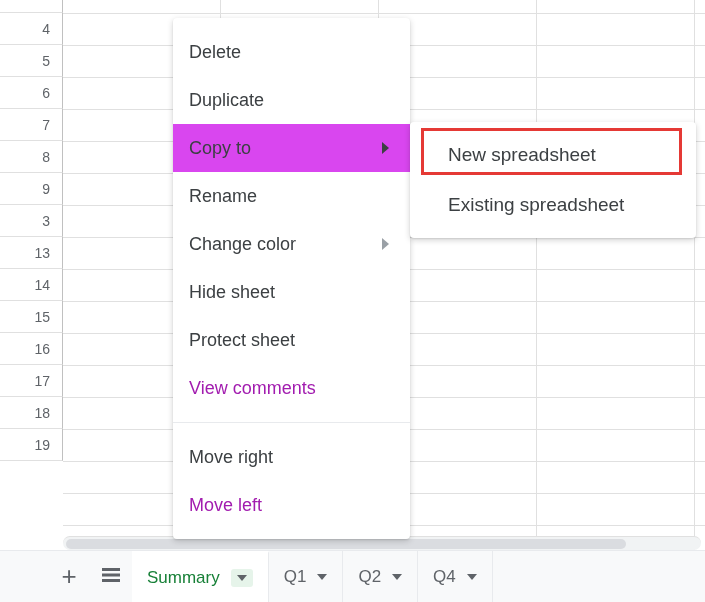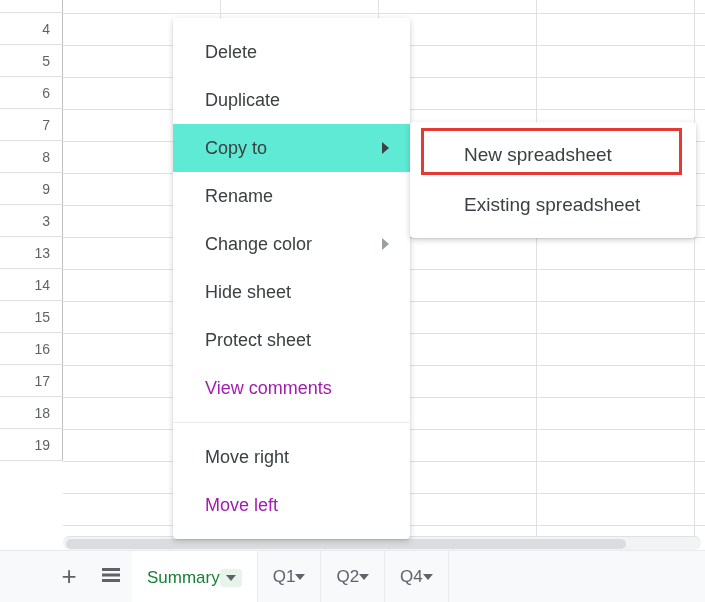--- a/index.html
+++ b/index.html
@@ -110,21 +110,21 @@
     .plus-icon { font-size: 26px; font-weight: 300; }
     .allsheets-icon svg { width: 18px; height: 14px; }
     .sheet-tab {
       display: flex;
       align-items: center;
       height: 52px;
       padding: 0 15px;
       font-size: 17px;
       color: #5f6368;
       cursor: pointer;
-      gap: 0;
+      gap: 11px;
       border-right: 1px solid #e8eaed;
     }
     .sheet-tab.active {
       background: #fff;
       color: #188038;
       font-weight: 500;
       border-top: 2px solid transparent;
     }
     .tab-caret {
       display: inline-flex;
@@ -145,28 +145,28 @@
       background: #fff;
       border-radius: 4px;
       box-shadow: 0 2px 6px rgba(0,0,0,0.18), 0 1px 2px rgba(0,0,0,0.1);
       padding: 10px 0;
       z-index: 10;
     }
     .menu-item {
       height: 48px;
       display: flex;
       align-items: center;
-      padding: 0 32px;
+      padding: 0 16px;
       font-size: 18px;
       color: #3c4043;
       cursor: pointer;
       position: relative;
     }
     .menu-item.disabled { color: #a21caf; cursor: default; }
-    .menu-item.hover { background: #5eead4; }
+    .menu-item.hover { background: #d946ef; }
     .menu-item .submenu-arrow {
       position: absolute;
       right: 20px;
     }
     .submenu-arrow.filled svg path { fill: #3c4043; }
     .submenu-arrow.grey svg path { fill: #9aa0a6; }
     .menu-sep {
       height: 1px;
       background: #e8eaed;
       margin: 10px 0;
@@ -175,21 +175,21 @@
       position: absolute;
       left: 410px;
       top: 122px;
       width: 286px;
       background: #fff;
       border-radius: 4px;
       box-shadow: 0 2px 6px rgba(0,0,0,0.18), 0 1px 2px rgba(0,0,0,0.1);
       padding: 8px 0;
       z-index: 11;
     }
-    .submenu .menu-item { padding: 0 54px; font-size: 19px; height: 50px; }
+    .submenu .menu-item { padding: 0 38px; font-size: 19px; height: 50px; }
     .highlight-box {
       position: absolute;
       left: 421px;
       top: 128px;
       width: 261px;
       height: 47px;
       border: 3px solid #e53935;
       z-index: 12;
       pointer-events: none;
     }

